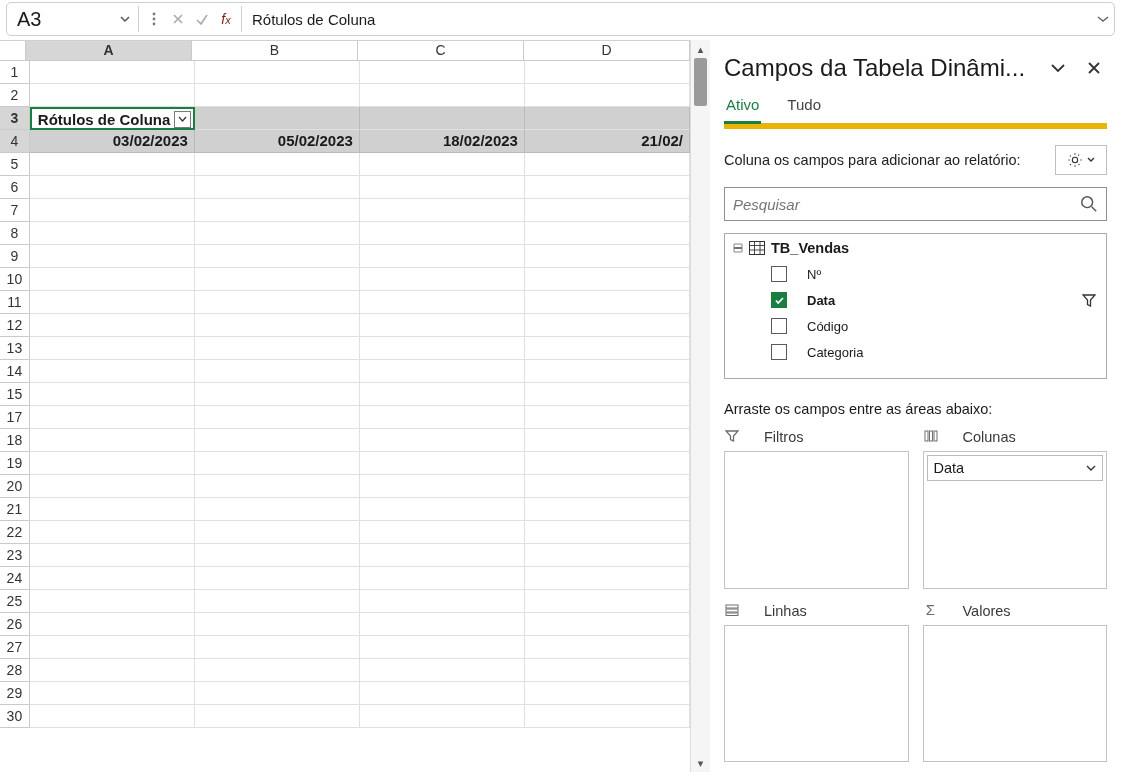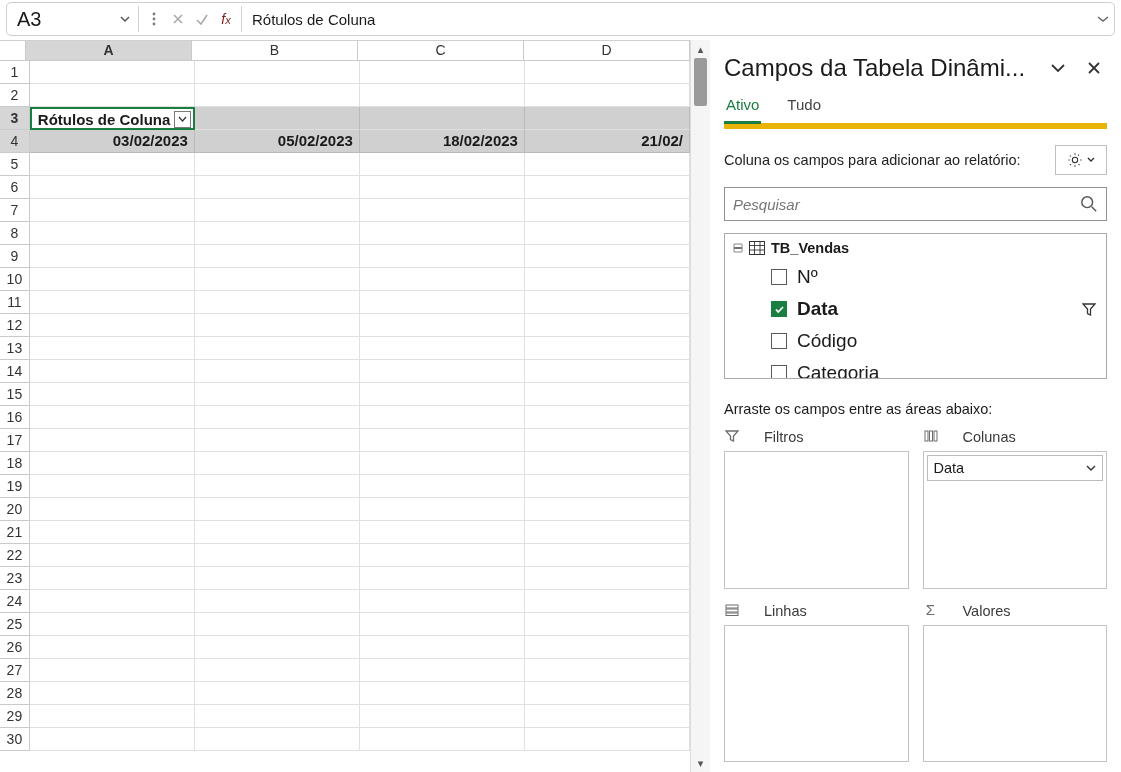--- a/index.html
+++ b/index.html
@@ -271,23 +271,23 @@
   }
   .field-list::-webkit-scrollbar{width:14px;background:#f5f5f5;}
   .field-list::-webkit-scrollbar-thumb{background:#c4c4c4;}
   .tbl-node {
     display:flex;align-items:center;gap:6px;
     padding: 5px 8px;
     font-weight:700;
     font-size:14.5px;
   }
   .fld-item {
-    display:flex;align-items:center;gap:10px;
+    display:flex;align-items:center;gap:20px;
     padding: 5px 8px 5px 46px;
-    font-size:19px;
+    font-size:13px;
     justify-content: flex-start;
   }
   .fld-item.checked { font-weight:700; }
   .fld-filter {
     margin-left: auto;
     margin-right: 2px;
     color:#3a3a3a;
   }
   .chk {
     width:16px;height:16px;
@@ -491,27 +491,20 @@
         </div>
         <div class="row">
           <div class="row-h">14</div>
           <div class="cell"></div>
           <div class="cell"></div>
           <div class="cell"></div>
           <div class="cell"></div>
         </div>
         <div class="row">
           <div class="row-h">15</div>
-          <div class="cell"></div>
-          <div class="cell"></div>
-          <div class="cell"></div>
-          <div class="cell"></div>
-        </div>
-        <div class="row">
-          <div class="row-h">16</div>
           <div class="cell"></div>
           <div class="cell"></div>
           <div class="cell"></div>
           <div class="cell"></div>
         </div>
         <div class="row">
           <div class="row-h">17</div>
           <div class="cell"></div>
           <div class="cell"></div>
           <div class="cell"></div>

